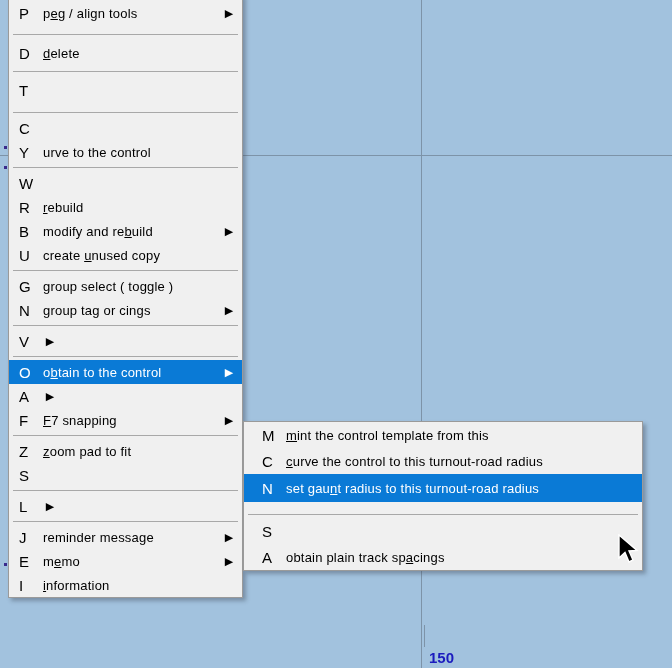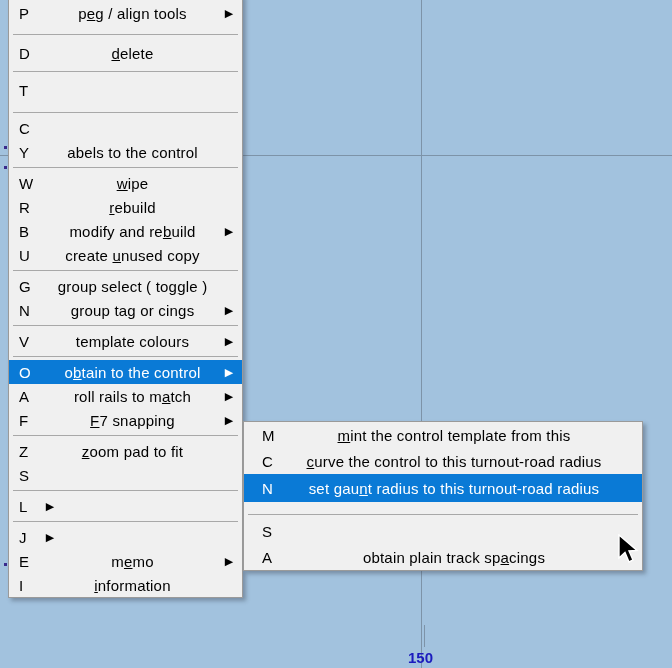--- a/index.html
+++ b/index.html
@@ -77,23 +77,22 @@
     cursor: default;
   }
   .menu-item .key {
     width: 28px;
     text-align: center;
     flex: 0 0 28px;
     font-size: 15px;
   }
   .menu-item .label {
     flex: 1 1 auto;
-    font-size: 15px;
+    font-size: 13px;
     letter-spacing: 0.2px;
-    text-align: center;
   }
   .menu-item .label u {
     text-decoration: underline;
     text-underline-offset: 1px;
   }
   .menu-item.selected {
     background: #0a7ad6;
     color: #ffffff;
   }
   .menu-item.tall { height: 30px; }
@@ -148,21 +147,21 @@
 </style>
 </head>
 <body>
 
 <div id="app">
 
   <div class="canvas">
     <div class="gridline-v" style="left:421px;"></div>
     <div class="gridline-h" style="top:155px;"></div>
     <div class="tick-line" style="left:424px; top:625px; height:22px;"></div>
-    <div class="tick-label" style="left:408px; top:649px;">150</div>
+    <div class="tick-label" style="left:429px; top:649px;">150</div>
     <div class="peg-dot" style="left:4px; top:146px;"></div>
     <div class="peg-dot" style="left:4px; top:166px;"></div>
     <div class="peg-dot" style="left:4px; top:563px;"></div>
   </div>
 
   <div class="menu" id="main-menu">
       <div class="menu-item tall2">
         <span class="key">P</span>
         <span class="label">p<u>e</u>g / align  tools</span>
         <span class="arrow">▶</span>
@@ -179,27 +178,26 @@
         <span class="arrow blank">▶</span>
       </div>
       <div class="spacer-sm"></div>
       <div class="separator"></div>
       <div class="menu-item">
         <span class="key">C</span>
         <span class="arrow blank">▶</span>
       </div>
       <div class="menu-item">
         <span class="key">Y</span>
-        <span class="label">abels  to  the  control</span>
+        <span class="label">urve  to  the  control</span>
         <span class="arrow blank">▶</span>
       </div>
       <div class="separator"></div>
       <div class="menu-item">
         <span class="key">W</span>
-        <span class="label"><u>w</u>ipe</span>
         <span class="arrow blank">▶</span>
       </div>
       <div class="menu-item">
         <span class="key">R</span>
         <span class="label"><u>r</u>ebuild</span>
         <span class="arrow blank">▶</span>
       </div>
       <div class="menu-item">
         <span class="key">B</span>
         <span class="label">modify  and  re<u>b</u>uild</span>
@@ -217,32 +215,30 @@
         <span class="arrow blank">▶</span>
       </div>
       <div class="menu-item">
         <span class="key">N</span>
         <span class="label">group  tag  or  cings</span>
         <span class="arrow">▶</span>
       </div>
       <div class="separator"></div>
       <div class="menu-item">
         <span class="key">V</span>
-        <span class="label">template  colours</span>
         <span class="arrow">▶</span>
       </div>
       <div class="separator"></div>
       <div class="menu-item selected">
         <span class="key">O</span>
         <span class="label">o<u>b</u>tain  to  the  control</span>
         <span class="arrow">▶</span>
       </div>
       <div class="menu-item">
         <span class="key">A</span>
-        <span class="label">roll  rails  to  m<u>a</u>tch</span>
         <span class="arrow">▶</span>
       </div>
       <div class="menu-item">
         <span class="key">F</span>
         <span class="label"><u>F</u>7  snapping</span>
         <span class="arrow">▶</span>
       </div>
       <div class="separator"></div>
       <div class="menu-item">
         <span class="key">Z</span>
@@ -254,20 +250,21 @@
         <span class="arrow blank">▶</span>
       </div>
       <div class="separator"></div>
       <div class="menu-item">
         <span class="key">L</span>
         <span class="arrow">▶</span>
       </div>
       <div class="separator"></div>
       <div class="menu-item">
         <span class="key">J</span>
+        <span class="label">reminder  message</span>
         <span class="arrow">▶</span>
       </div>
       <div class="menu-item">
         <span class="key">E</span>
         <span class="label">m<u>e</u>mo</span>
         <span class="arrow">▶</span>
       </div>
       <div class="menu-item">
         <span class="key">I</span>
         <span class="label"><u>i</u>nformation</span>

